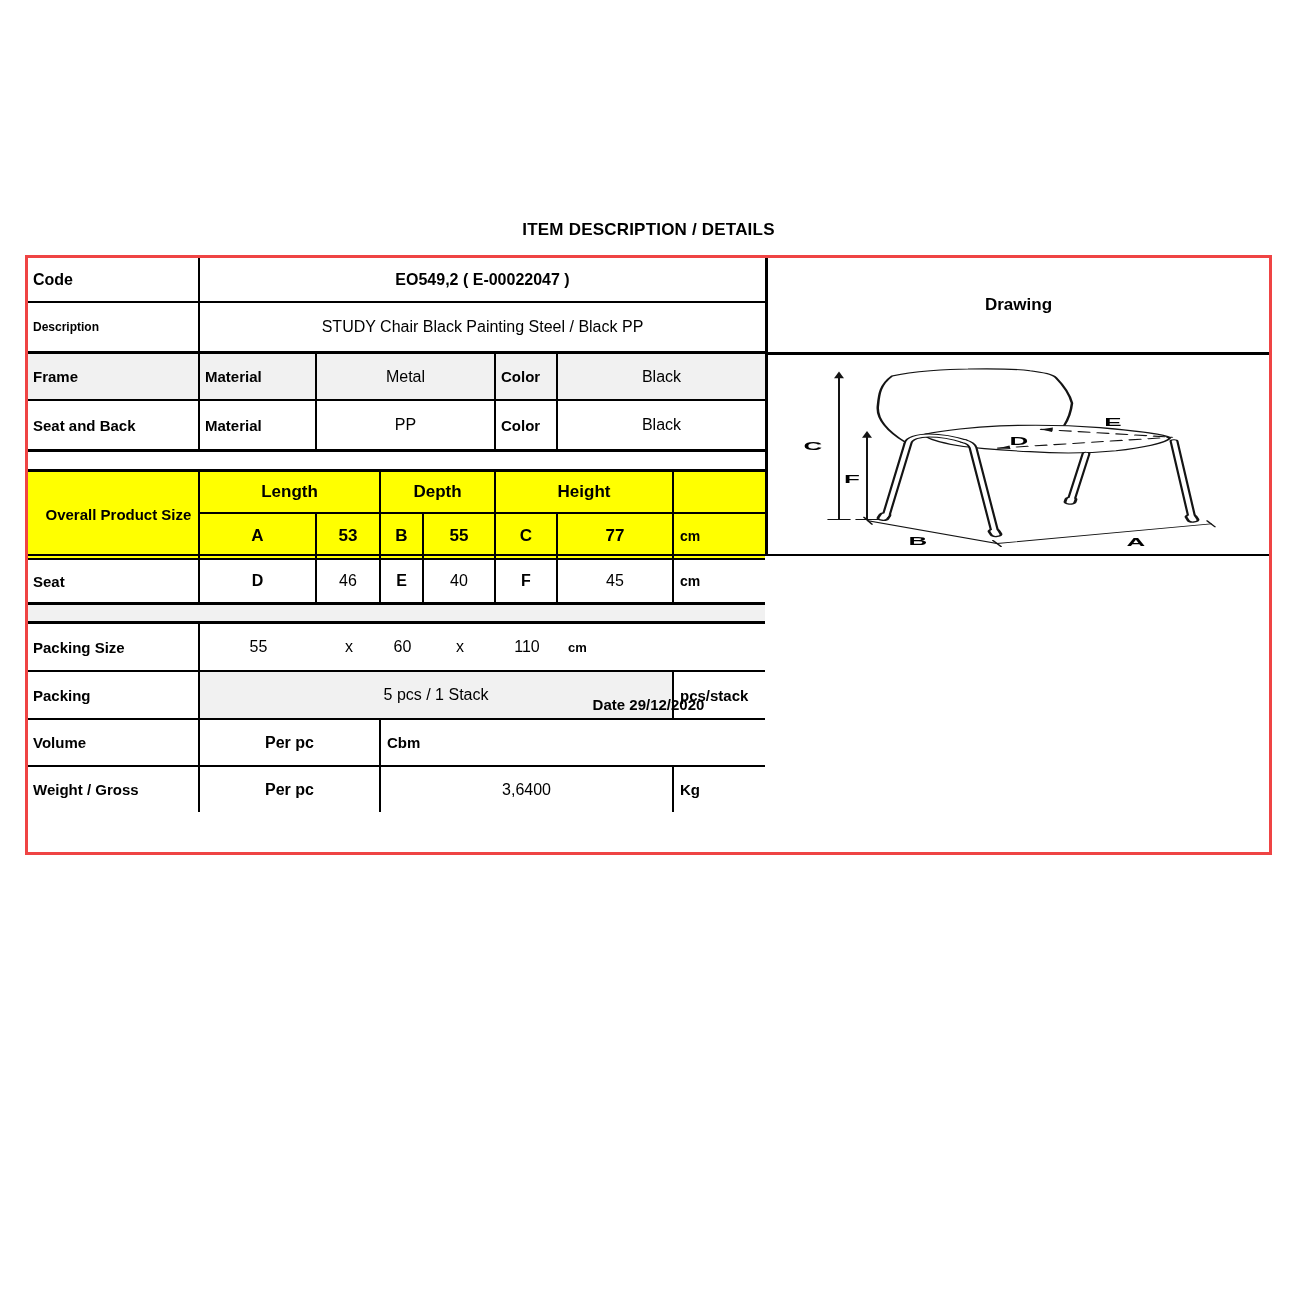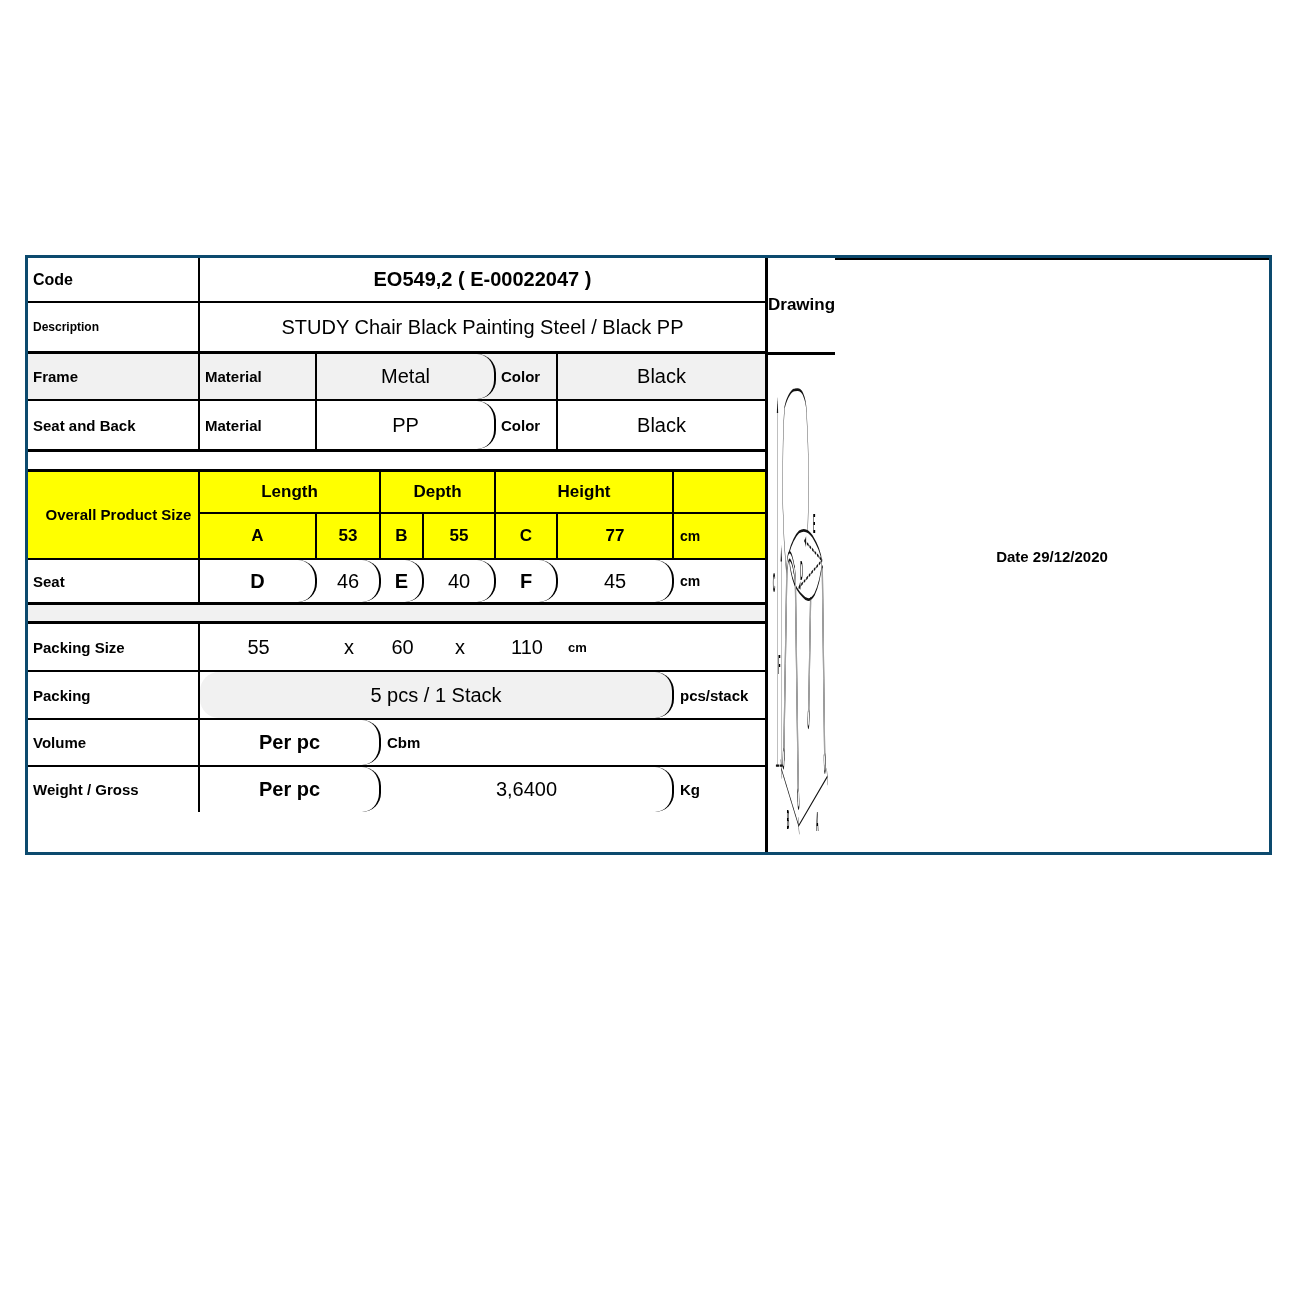--- a/index.html
+++ b/index.html
@@ -1,30 +1,30 @@
 <!DOCTYPE html>
 <html><head>
 <meta charset="utf-8">
 <style>
   html,body{margin:0;padding:0;background:#ffffff;}
   .sheet{position:relative;width:1300px;height:1300px;background:#ffffff;
          font-family:"Liberation Sans","DejaVu Sans",sans-serif;color:#000;}
   .title{position:absolute;left:25px;top:220px;width:1247px;text-align:center;
          font-weight:bold;font-size:17px;letter-spacing:.2px;}
   .tablewrap{position:absolute;left:25px;top:255px;width:1247px;height:600px;
-             border:3px solid #0c4a6e;box-sizing:border-box;display:flex;flex-direction:row;}
+             border:3px solid #ef4444;box-sizing:border-box;display:flex;flex-direction:column;}
   .main{display:flex;flex:1;min-height:0;}
   .left{width:740px;box-sizing:border-box;border-right:3px solid #000;display:flex;flex-direction:column;}
   .right{flex:1;display:flex;flex-direction:column;min-width:0;}
   .r{display:flex;border-bottom:2px solid #000;box-sizing:border-box;flex:none;}
   .cell{border-right:2px solid #000;box-sizing:border-box;display:flex;align-items:center;
         justify-content:center;overflow:hidden;white-space:nowrap;}
   .cell.end{border-right:none;}
   .lab{justify-content:flex-start;padding-left:5px;font-weight:bold;font-size:15px;}
-  .val{font-size:20px;border-radius:19px;}
+  .val{font-size:16px;}
   .bold{font-weight:bold;}
   .sm{font-size:13px;font-weight:bold;}
   .unit{justify-content:flex-start;padding-left:6px;font-weight:bold;font-size:14px;}
   .yellow{background:#FFFF00;}
   .gray{background:#F1F1F1;}
   .ylhead{font-weight:bold;font-size:17px;text-align:right;}
   .ylkey{font-weight:bold;font-size:17px;}
   .center2{text-align:right;line-height:1.25;}
   .drawhead{height:97px;box-sizing:border-box;border-bottom:3px solid #000;display:flex;
             align-items:center;justify-content:center;font-weight:bold;font-size:17px;}
@@ -32,20 +32,21 @@
   .drawarea svg{position:absolute;inset:0;width:100%;height:100%;}
   .daterow{flex:1;border-top:2px solid #000;display:flex;align-items:center;justify-content:center;
            font-weight:bold;font-size:15px;}
   svg text{font-family:"Liberation Sans","DejaVu Sans",sans-serif;font-weight:bold;font-size:26px;}
 </style>
 </head>
 <body>
 
 <div class="sheet">
 
+  <div class="title">ITEM DESCRIPTION / DETAILS</div>
 
   <div class="tablewrap">
     <div class="main">
 
       <div class="left">
 
         <div class="r" style="height:45px">
           <div class="cell lab" style="width:172px;font-size:16px">Code</div>
           <div class="cell val bold end" style="flex:1">EO549,2  ( E-00022047 )</div>
         </div>

